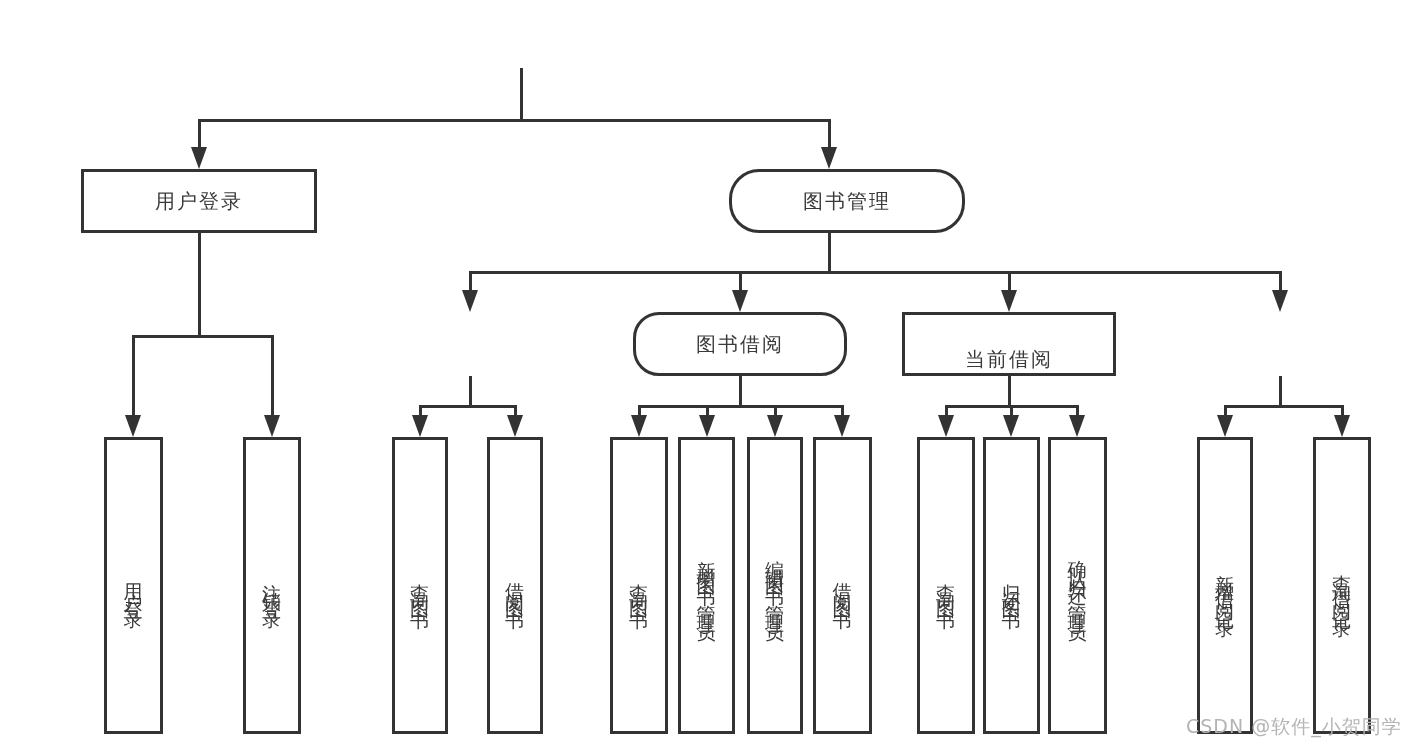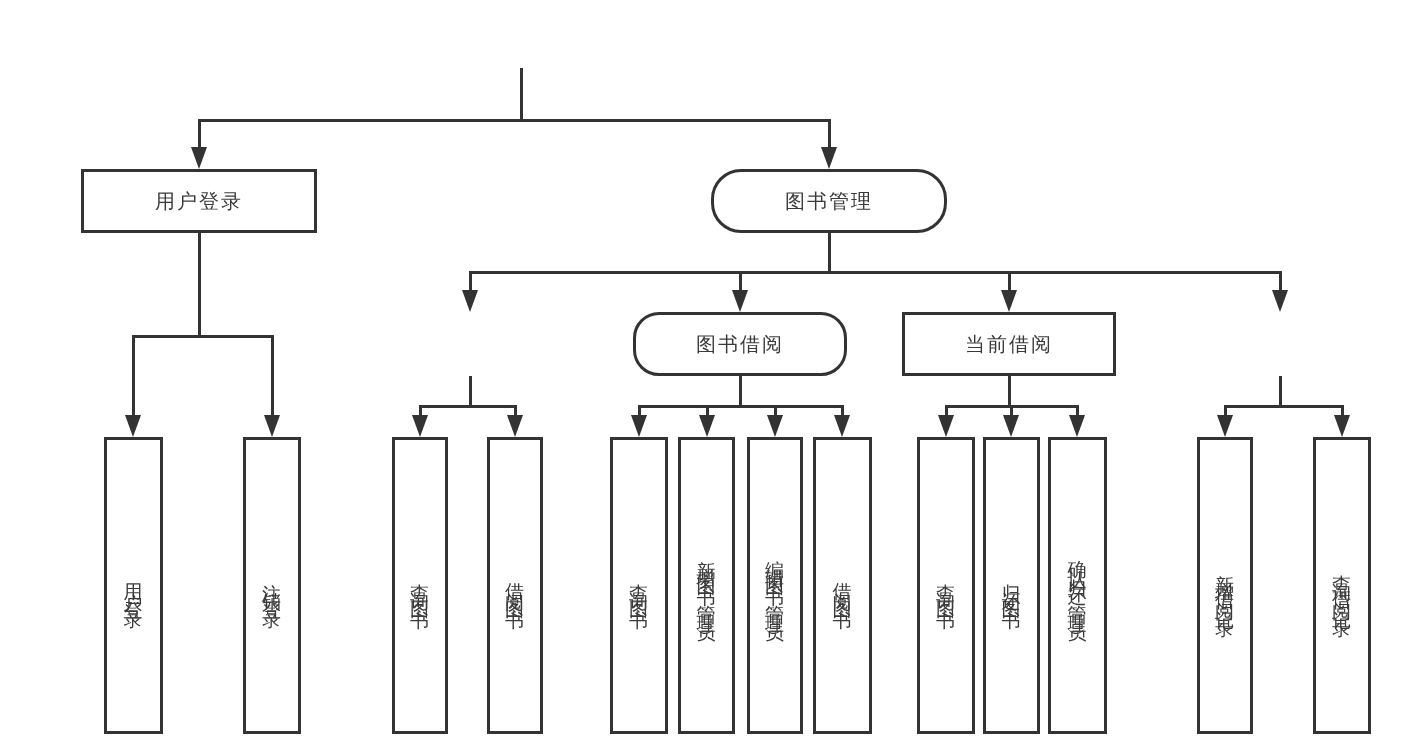--- a/index.html
+++ b/index.html
@@ -129,28 +129,28 @@
   <div class="hl" style="left:1224px; top:405px; width:119px;"></div>
   <div class="vl" style="left:1224px; top:405px; height:12px;"></div>
   <div class="ar" style="left:1217px; top:415px;"></div>
   <div class="vl" style="left:1341px; top:405px; height:12px;"></div>
   <div class="ar" style="left:1334px; top:415px;"></div>
 
 
   <div class="node" style="left:81px; top:169px; width:236px; height:64px;">
     <span>用户登录</span>
   </div>
-  <div class="node" style="left:711px; top:169px; width:236px; height:64px;border-radius:30px;">
+  <div class="node" style="left:729px; top:169px; width:236px; height:64px;border-radius:30px;">
     <span>图书管理</span>
   </div>
 
   <div class="node" style="left:633px; top:312px; width:214px; height:64px;border-radius:26px;">
     <span>图书借阅</span>
   </div>
-  <div class="node" style="left:902px; top:312px; width:214px; height:64px;">
+  <div class="node" style="left:902px; top:312px; width:214px; height:64px;align-items:flex-end;">
     <span>当前借阅</span>
   </div>
 
   <div class="vnode" style="left:104px; top:437px; width:59px; height:297px;">
     <span>用户登录</span>
   </div>
   <div class="vnode" style="left:243px; top:437px; width:58px; height:297px;">
     <span>注销登录</span>
   </div>
 
@@ -184,14 +184,15 @@
     <span>确认归还（管理员）</span>
   </div>
 
   <div class="vnode" style="left:1197px; top:437px; width:56px; height:297px;">
     <span>新增借阅记录</span>
   </div>
   <div class="vnode" style="left:1313px; top:437px; width:58px; height:297px;">
     <span>查询借阅记录</span>
   </div>
 
+  <div class="watermark">CSDN @软件_小贺同学</div>
 
 </div>
 
 </body></html>

